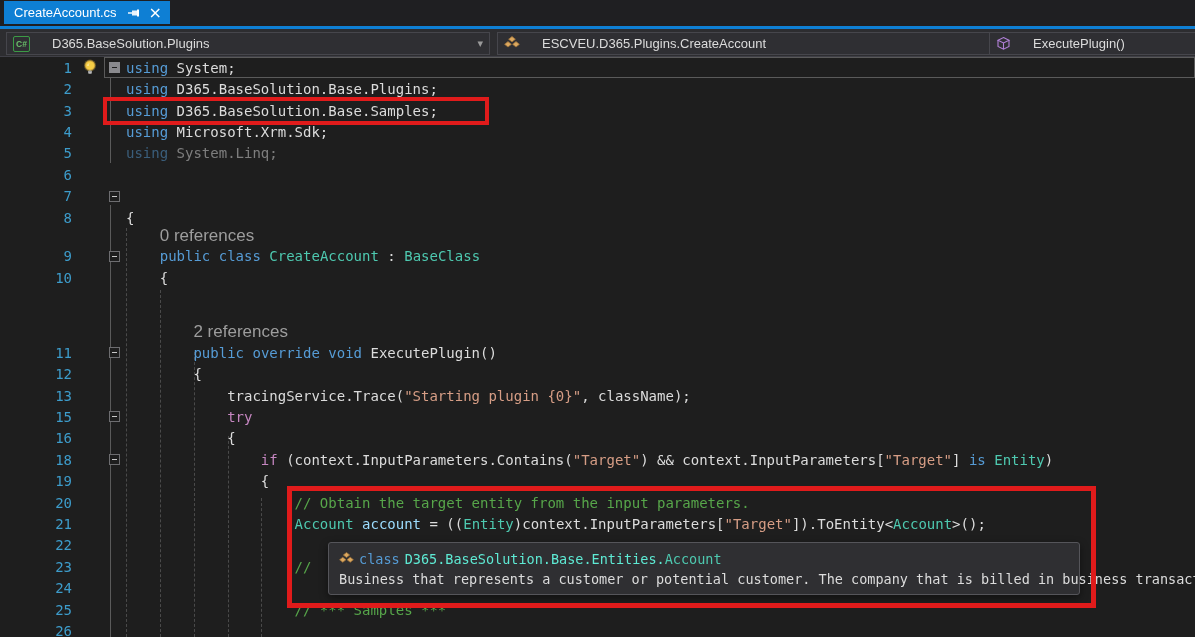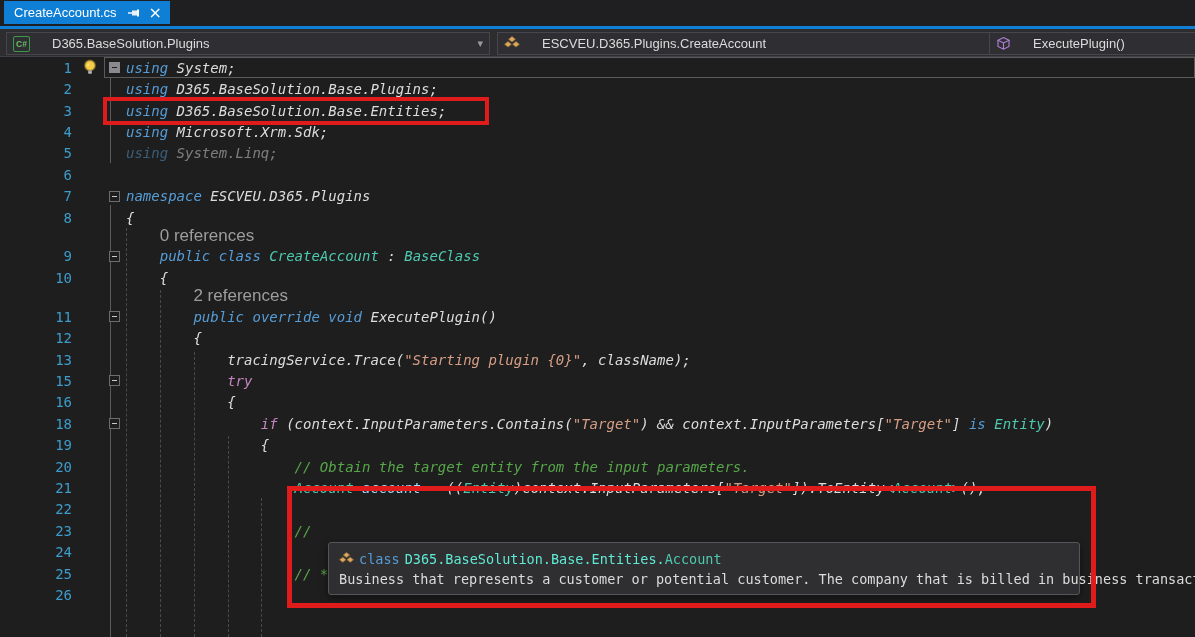--- a/index.html
+++ b/index.html
@@ -36,21 +36,21 @@
 
   
   .editor { position:absolute; left:0; top:57px; width:1195px; height:580px; overflow:hidden;
     font-family:"DejaVu Sans Mono", monospace; font-size:14px; color:#DCDCDC; }
   #editor-rows { position:absolute; inset:0; z-index:2; }
   .row { display:flex; align-items:center; height:21.42px; white-space:pre; position:relative; }
   .row.codelens { height:17.5px; color:#9D9D9D; font-family:"Liberation Sans", sans-serif; font-size:17px; align-items:flex-end; cursor:pointer; }
   .gutter { width:78px; flex:0 0 auto; text-align:right; padding-right:6px; color:#3D9CCB; }
   .glyph { width:24px; flex:0 0 auto; display:flex; align-items:center; justify-content:center; }
   .outline { width:24px; flex:0 0 auto; display:flex; align-items:center; justify-content:center; position:relative; }
-  .codetext { white-space:pre;font-style:italic; }
+  .codetext { white-space:pre; }
   .codetext.faded { opacity:0.5; }
 
   .foldbox { width:11px; height:11px; border:1px solid #6D6D70; background:#1E1E1E; position:relative; cursor:pointer; z-index:3; }
   .foldbox::after { content:""; position:absolute; left:2px; right:2px; top:4px; height:1px; background:#C8C8C8; }
   .foldbox.active { background:#8A8A8E; border-color:#8A8A8E; }
   .foldbox.active::after { background:#1E1E1E; }
 
   .curline { position:absolute; left:104px; right:0; top:0; bottom:0; border:1px solid #5A5A5A; pointer-events:none; }
 
   
@@ -144,30 +144,30 @@
 
     <div id="editor-rows">
         <div class="row line"><div class="gutter">1</div><div class="glyph"><div style="display: flex;"><svg width="16" height="17" viewBox="0 0 16 17">
                 <circle cx="8" cy="6.5" r="6" fill="#F6CE46" opacity="0.35"></circle>
                 <circle cx="8" cy="6.5" r="4.6" fill="#F6CE46" stroke="#D8A93C" stroke-width="0.8"></circle>
                 <path d="M6.8 4.6 Q5.6 5.6 6 7" stroke="#FFF3C4" stroke-width="1" fill="none"></path>
                 <rect x="6.2" y="11.4" width="3.6" height="3.4" rx="0.8" fill="#BDBDBD"></rect>
                 <line x1="6.2" y1="12.6" x2="9.8" y2="12.6" stroke="#8A8A8A" stroke-width="0.7"></line>
               </svg></div></div><div class="outline"><div class="foldbox active"></div></div><div class="codetext"><span class="tk kw">using</span><span class="tk pln"> System;</span></div><div class="curline"></div></div>
         <div class="row line"><div class="gutter">2</div><div class="glyph"></div><div class="outline"></div><div class="codetext"><span class="tk kw">using</span><span class="tk pln"> D365.BaseSolution.Base.Plugins;</span></div></div>
-        <div class="row line"><div class="gutter">3</div><div class="glyph"></div><div class="outline"></div><div class="codetext"><span class="tk kw">using</span><span class="tk pln"> D365.BaseSolution.Base.Entities;</span></div></div>
+        <div class="row line"><div class="gutter">3</div><div class="glyph"></div><div class="outline"></div><div class="codetext"><span class="tk kw">using</span><span class="tk pln"> D365.BaseSolution.Base.Samples;</span></div></div>
         <div class="row line"><div class="gutter">4</div><div class="glyph"></div><div class="outline"></div><div class="codetext"><span class="tk kw">using</span><span class="tk pln"> Microsoft.Xrm.Sdk;</span></div></div>
         <div class="row line"><div class="gutter">5</div><div class="glyph"></div><div class="outline"></div><div class="codetext faded"><span class="tk kw">using</span><span class="tk pln"> System.Linq;</span></div></div>
         <div class="row line"><div class="gutter">6</div><div class="glyph"></div><div class="outline"></div><div class="codetext"></div></div>
-        <div class="row line"><div class="gutter">7</div><div class="glyph"></div><div class="outline"><div class="foldbox"></div></div><div class="codetext"><span class="tk kw">namespace</span><span class="tk pln"> ESCVEU.D365.Plugins</span></div></div>
+        <div class="row line"><div class="gutter">7</div><div class="glyph"></div><div class="outline"><div class="foldbox"></div></div></div>
         <div class="row line"><div class="gutter">8</div><div class="glyph"></div><div class="outline"></div><div class="codetext"><span class="tk pln">{</span></div></div>
         <div class="row codelens" style="padding-left: 159.72px;">0 references</div>
         <div class="row line"><div class="gutter">9</div><div class="glyph"></div><div class="outline"><div class="foldbox"></div></div><div class="codetext"><span class="tk pln">    </span><span class="tk kw">public</span><span class="tk pln"> </span><span class="tk kw">class</span><span class="tk pln"> </span><span class="tk typ">CreateAccount</span><span class="tk pln"> : </span><span class="tk typ">BaseClass</span></div></div>
         <div class="row line"><div class="gutter">10</div><div class="glyph"></div><div class="outline"></div><div class="codetext"><span class="tk pln">    {</span></div></div>
-        <div class="row codelens" style="padding-left: 193.44px;">2 references</div>
+        <div class="row codelens" style="padding-left: 193.44px; margin-top: 36px;">2 references</div>
         <div class="row line"><div class="gutter">11</div><div class="glyph"></div><div class="outline"><div class="foldbox"></div></div><div class="codetext"><span class="tk pln">        </span><span class="tk kw">public</span><span class="tk pln"> </span><span class="tk kw">override</span><span class="tk pln"> </span><span class="tk kw">void</span><span class="tk pln"> ExecutePlugin()</span></div></div>
         <div class="row line"><div class="gutter">12</div><div class="glyph"></div><div class="outline"></div><div class="codetext"><span class="tk pln">        {</span></div></div>
         <div class="row line"><div class="gutter">13</div><div class="glyph"></div><div class="outline"></div><div class="codetext"><span class="tk pln">            tracingService.Trace(</span><span class="tk str">"Starting plugin {0}"</span><span class="tk pln">, className);</span></div></div>
         <div class="row line"><div class="gutter">15</div><div class="glyph"></div><div class="outline"><div class="foldbox"></div></div><div class="codetext"><span class="tk pln">            </span><span class="tk ctrl">try</span></div></div>
         <div class="row line"><div class="gutter">16</div><div class="glyph"></div><div class="outline"></div><div class="codetext"><span class="tk pln">            {</span></div></div>
         <div class="row line"><div class="gutter">18</div><div class="glyph"></div><div class="outline"><div class="foldbox"></div></div><div class="codetext"><span class="tk pln">                </span><span class="tk ctrl">if</span><span class="tk pln"> (context.InputParameters.Contains(</span><span class="tk str">"Target"</span><span class="tk pln">) &amp;&amp; context.InputParameters[</span><span class="tk str">"Target"</span><span class="tk pln">] </span><span class="tk kw">is</span><span class="tk pln"> </span><span class="tk typ">Entity</span><span class="tk pln">)</span></div></div>
         <div class="row line"><div class="gutter">19</div><div class="glyph"></div><div class="outline"></div><div class="codetext"><span class="tk pln">                {</span></div></div>
         <div class="row line"><div class="gutter">20</div><div class="glyph"></div><div class="outline"></div><div class="codetext"><span class="tk pln">                    </span><span class="tk com">// Obtain the target entity from the input parameters.</span></div></div>
         <div class="row line"><div class="gutter">21</div><div class="glyph"></div><div class="outline"></div><div class="codetext"><span class="tk pln">                    </span><span class="tk typ">Account</span><span class="tk pln"> </span><span class="tk var">account</span><span class="tk pln"> = ((</span><span class="tk typ">Entity</span><span class="tk pln">)context.InputParameters[</span><span class="tk str">"Target"</span><span class="tk pln">]).ToEntity&lt;</span><span class="tk typ">Account</span><span class="tk pln">&gt;();</span></div></div>
         <div class="row line"><div class="gutter">22</div><div class="glyph"></div><div class="outline"></div><div class="codetext"></div></div>

